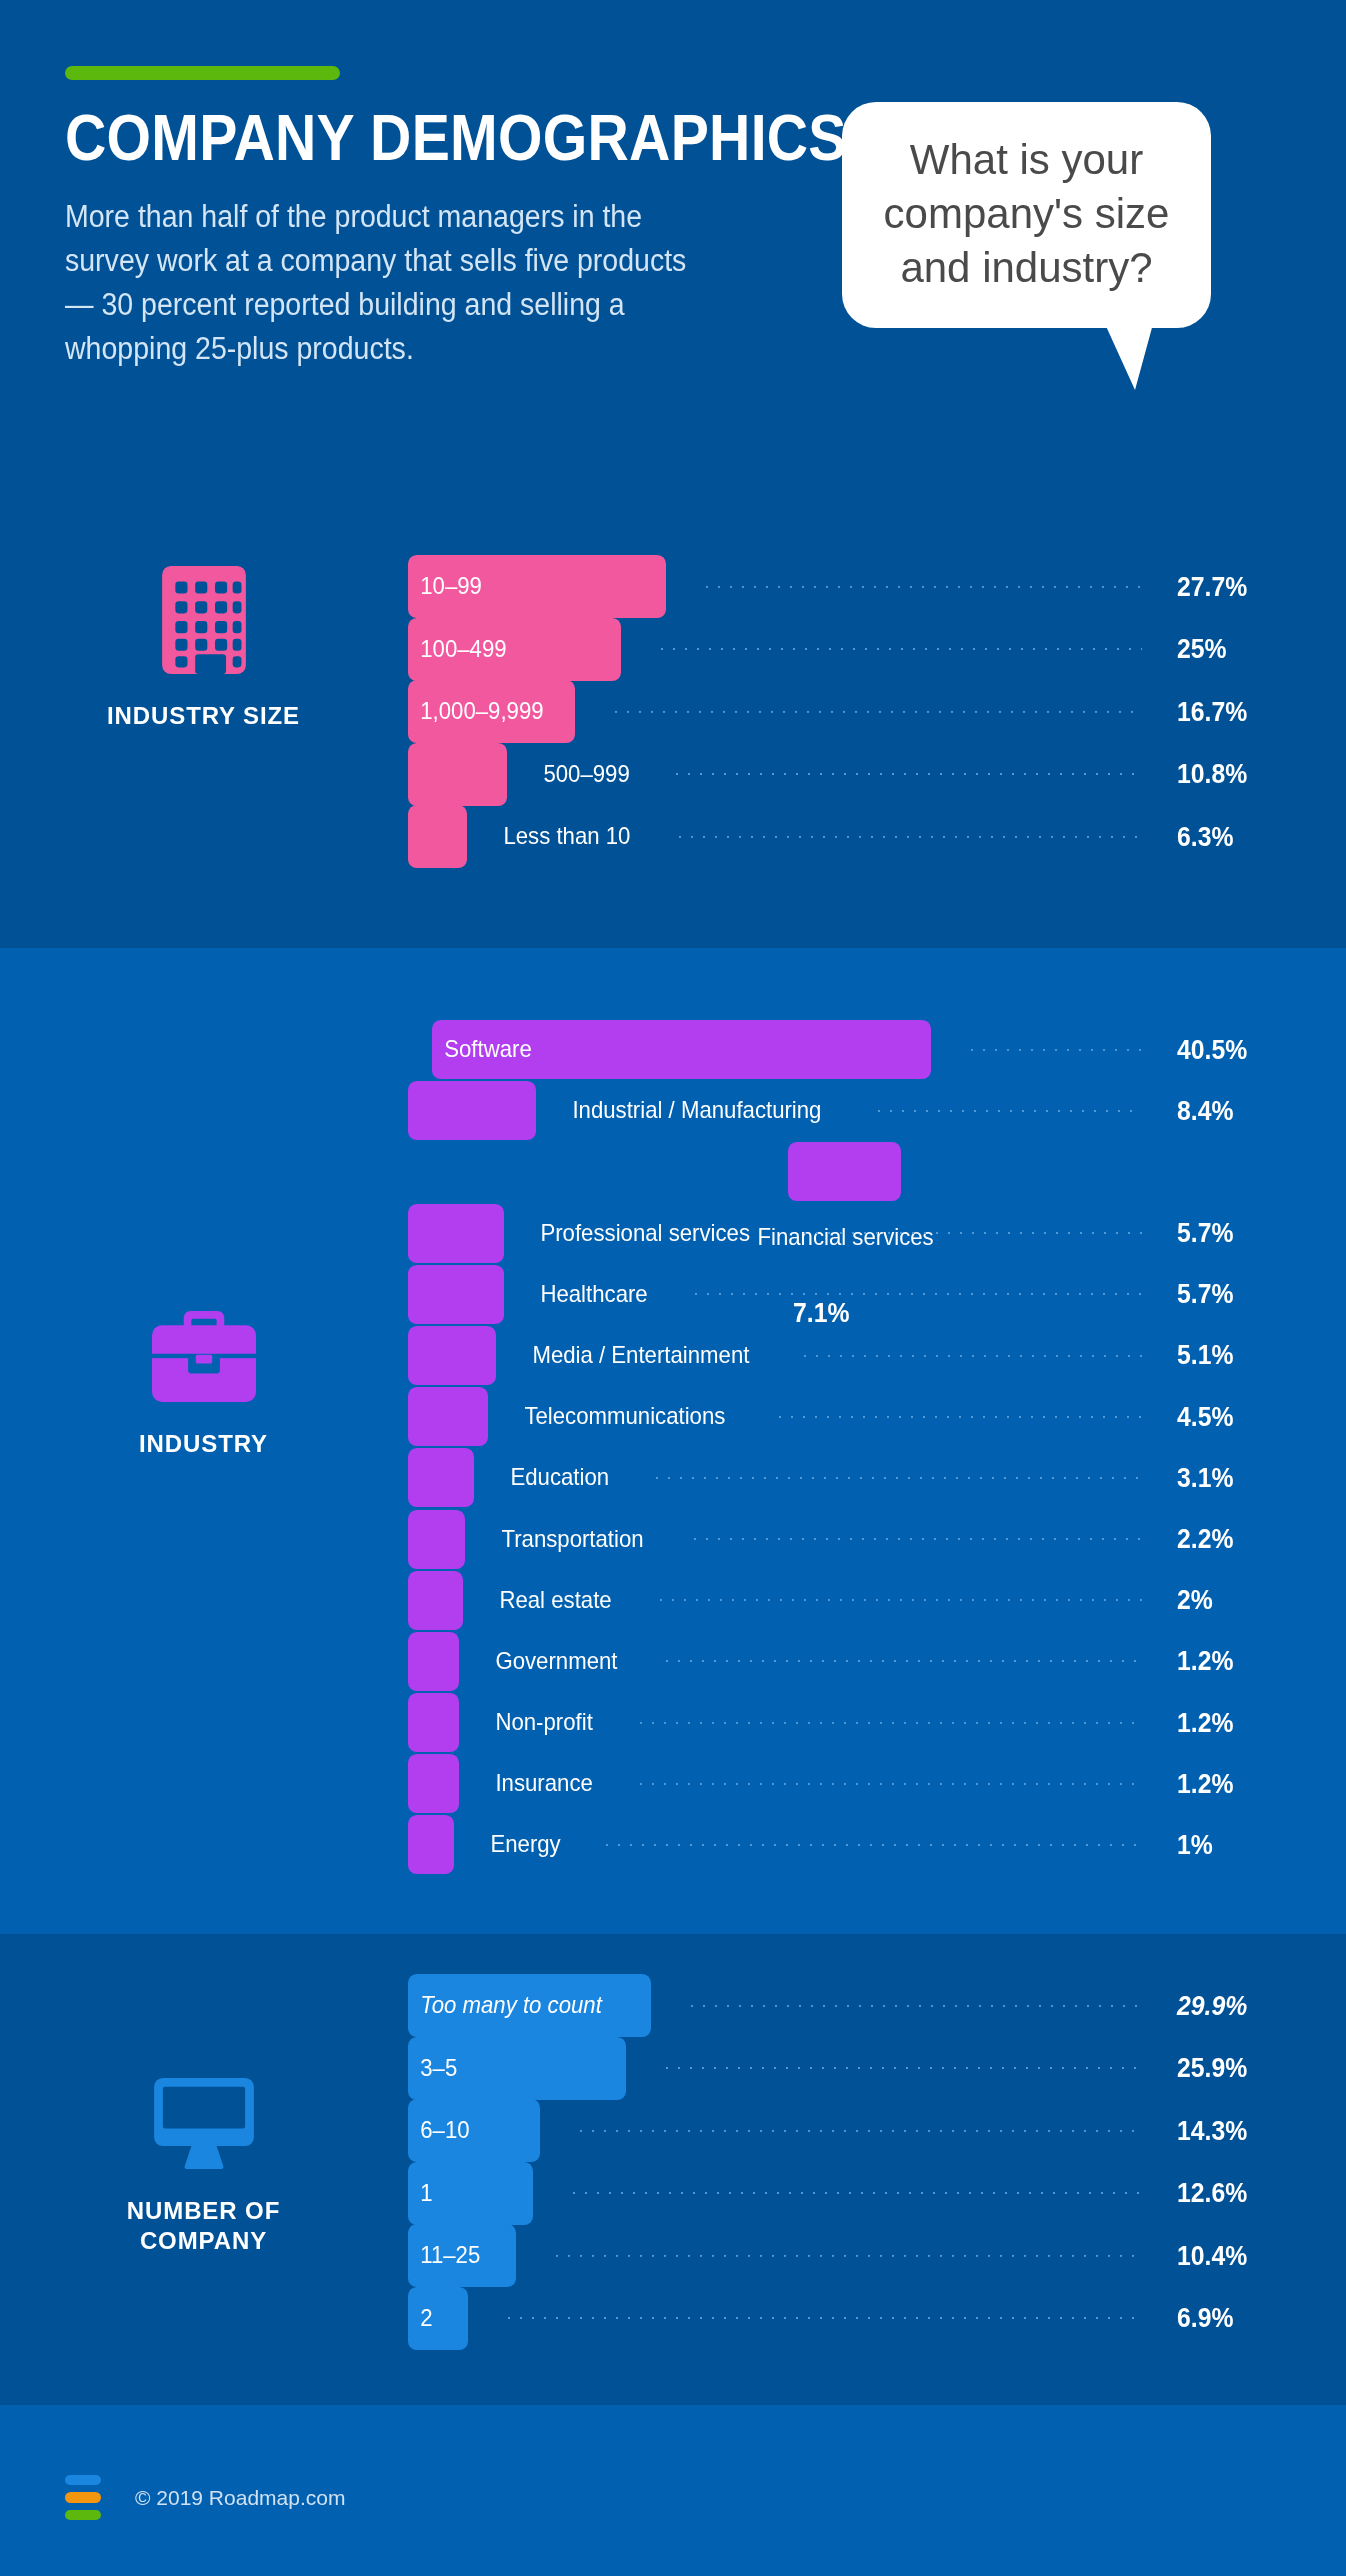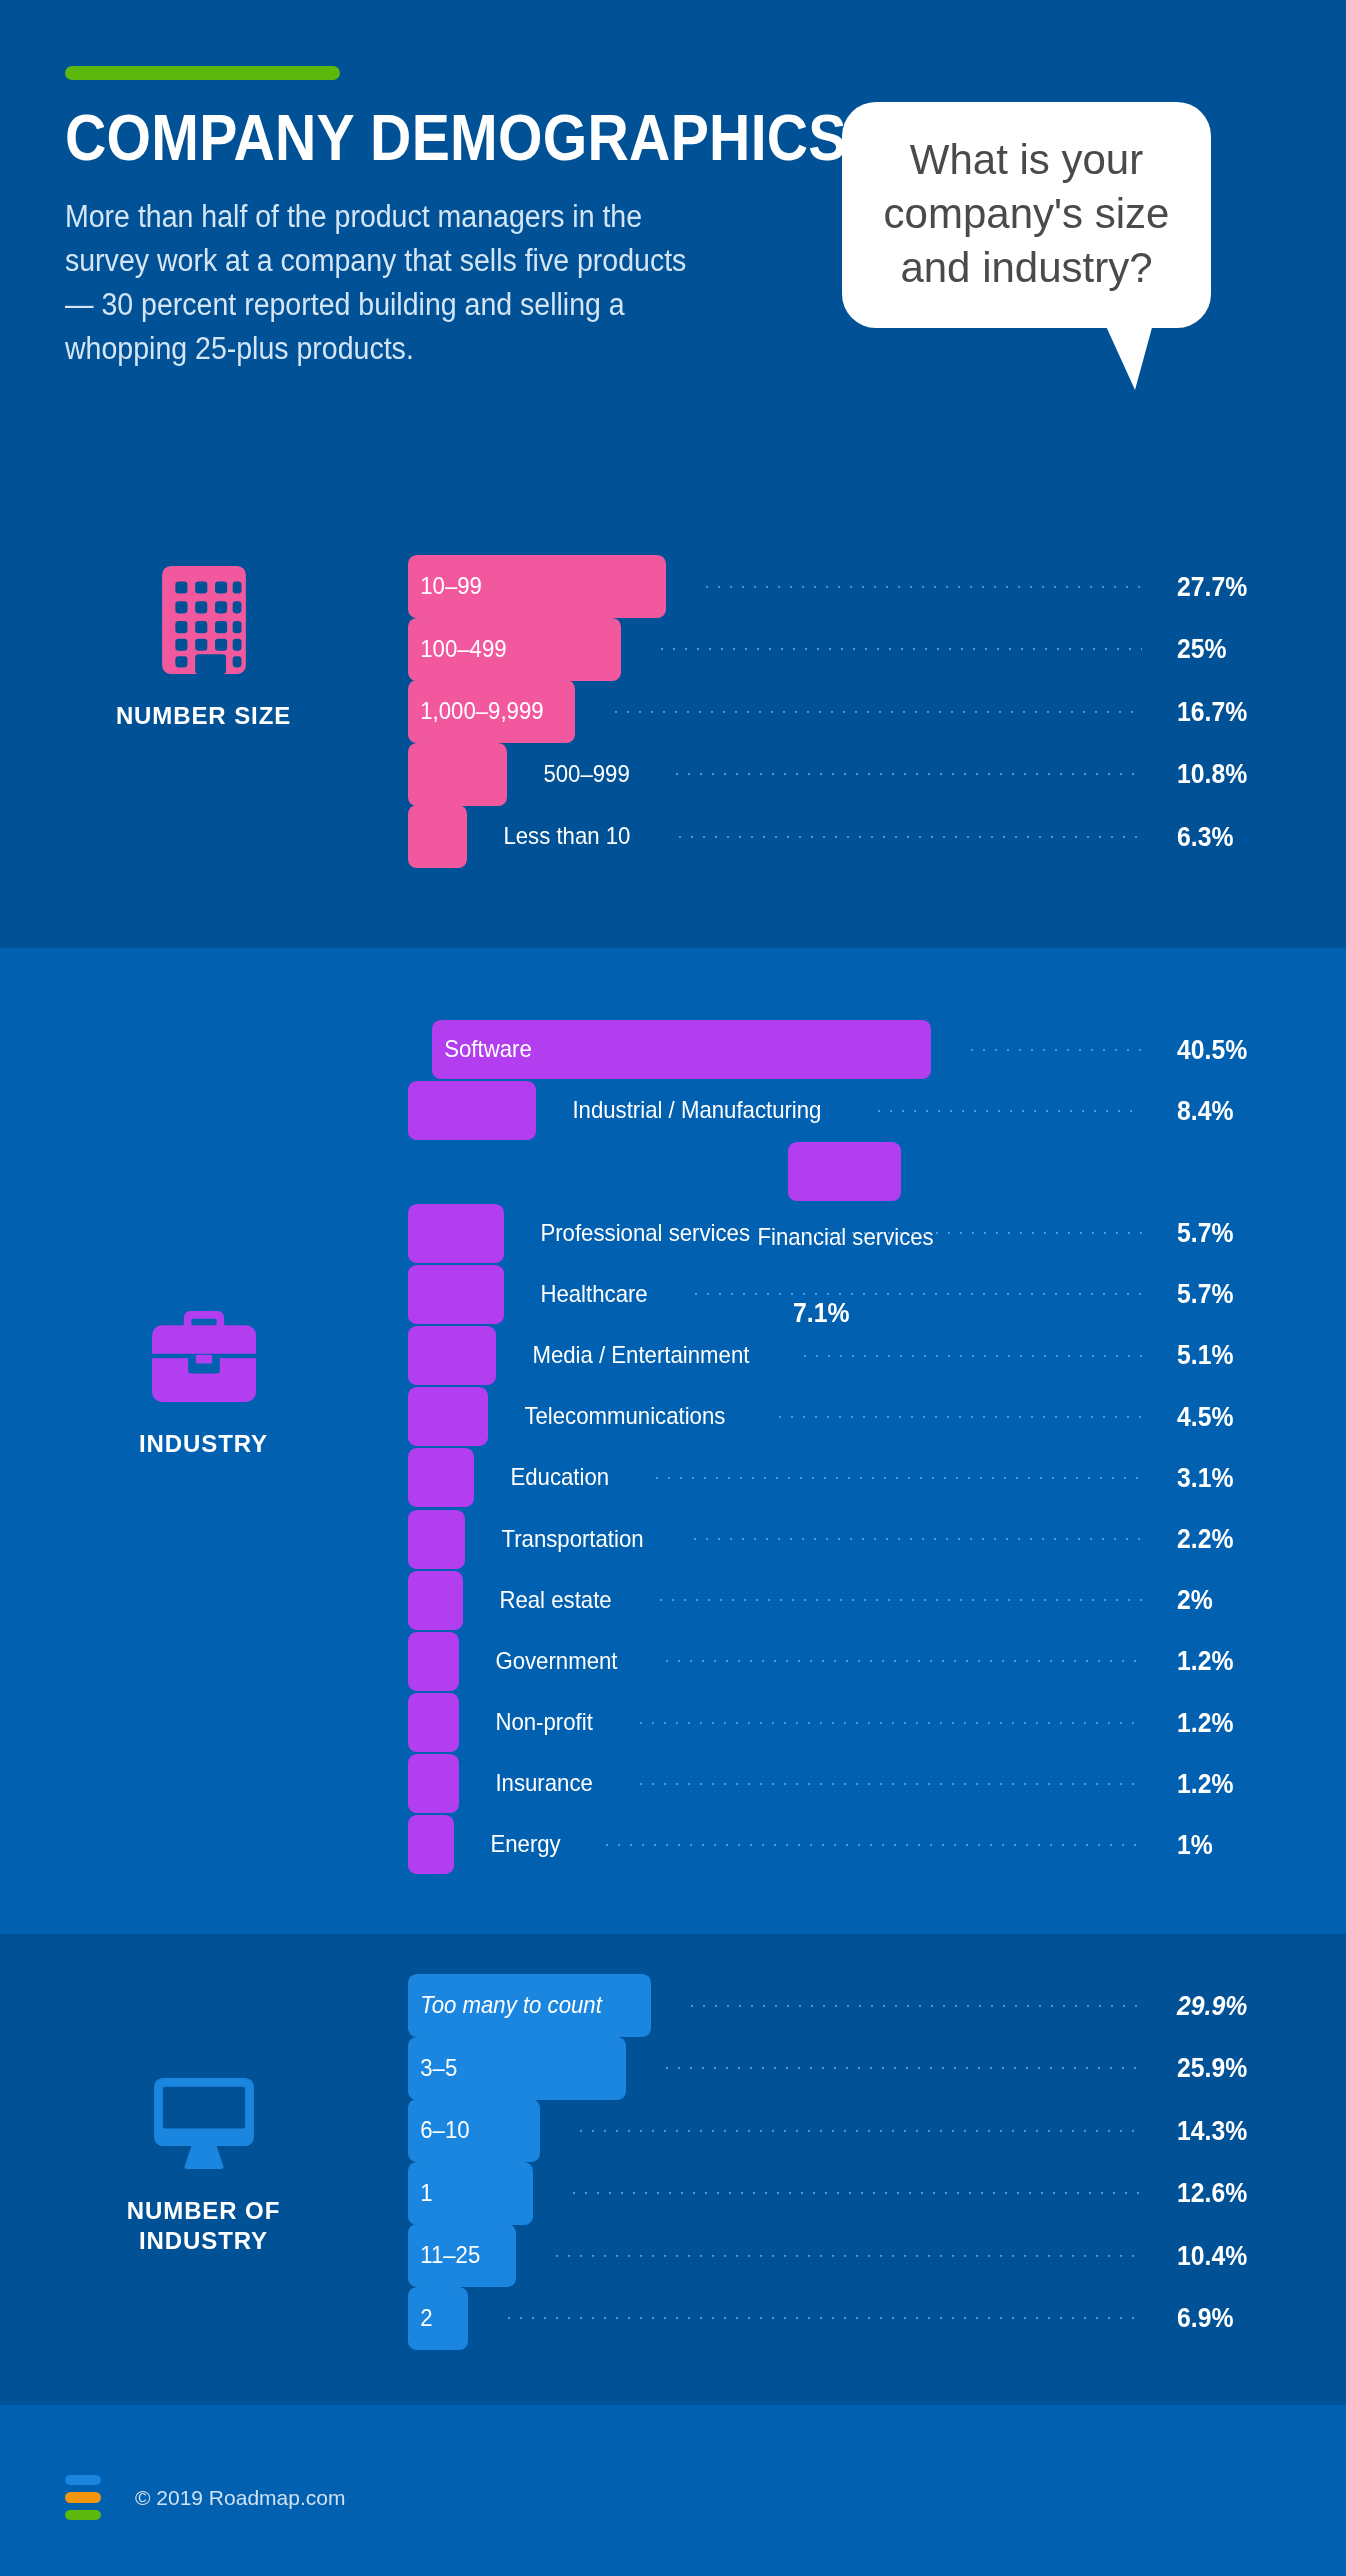--- a/index.html
+++ b/index.html
@@ -171,21 +171,21 @@
             <rect x="12" y="66" width="11" height="11" rx="3"></rect>
               <rect x="30" y="66" width="11" height="11" rx="3"></rect>
             <rect x="48" y="66" width="11" height="11" rx="3"></rect>
               <rect x="64" y="66" width="8" height="11" rx="3"></rect>
             <rect x="12" y="82" width="11" height="10" rx="3"></rect>
               <rect x="64" y="82" width="8" height="10" rx="3"></rect>
             <rect x="30" y="80" width="28" height="18" rx="3"></rect>
           </g>
         </svg>
       </span>
-      <div class="sec-label">NUMBER SIZE</div>
+      <div class="sec-label">INDUSTRY SIZE</div>
     </div>
     <div class="rows" style="top: 0px;">
         <div class="row" style="height: 63px; margin-bottom: -0.5px;">
           <div class="bar" style="width: 258px; background: rgb(242, 88, 158);">
             <span class="bar-inner-label">10–99</span>
           </div>
           <div class="dots"></div>
           <div class="pct">27.7%</div>
         </div>
         <div class="row" style="height: 63px; margin-bottom: -0.5px;">
@@ -322,21 +322,21 @@
 
   <div class="section" id="sec-2" style="top:1974px;">
     <div class="sec-icon-col" style="top:104px;">
       <span>
         <svg class="icon-monitor" viewBox="0 0 91 83" xmlns="http://www.w3.org/2000/svg" aria-hidden="true">
           <rect x="0" y="0" width="91" height="62" rx="8" fill="#1b86e0"></rect>
           <rect x="8" y="8" width="75" height="38" rx="2" fill="#005196"></rect>
           <path d="M34 62 h23 l6 18 a2 2 0 0 1 -2 3 h-31 a2 2 0 0 1 -2 -3 z" fill="#1b86e0"></path>
         </svg>
       </span>
-      <div class="sec-label">NUMBER OF INDUSTRY</div>
+      <div class="sec-label">NUMBER OF COMPANY</div>
     </div>
     <div class="rows" style="top: 0px;">
         <div class="row" style="height: 63px; margin-bottom: -0.5px; font-style: italic;">
           <div class="bar" style="width: 243px; background: rgb(27, 134, 224);">
             <span class="bar-inner-label">Too many to count</span>
           </div>
           <div class="dots"></div>
           <div class="pct">29.9%</div>
         </div>
         <div class="row" style="height: 63px; margin-bottom: -0.5px;">

